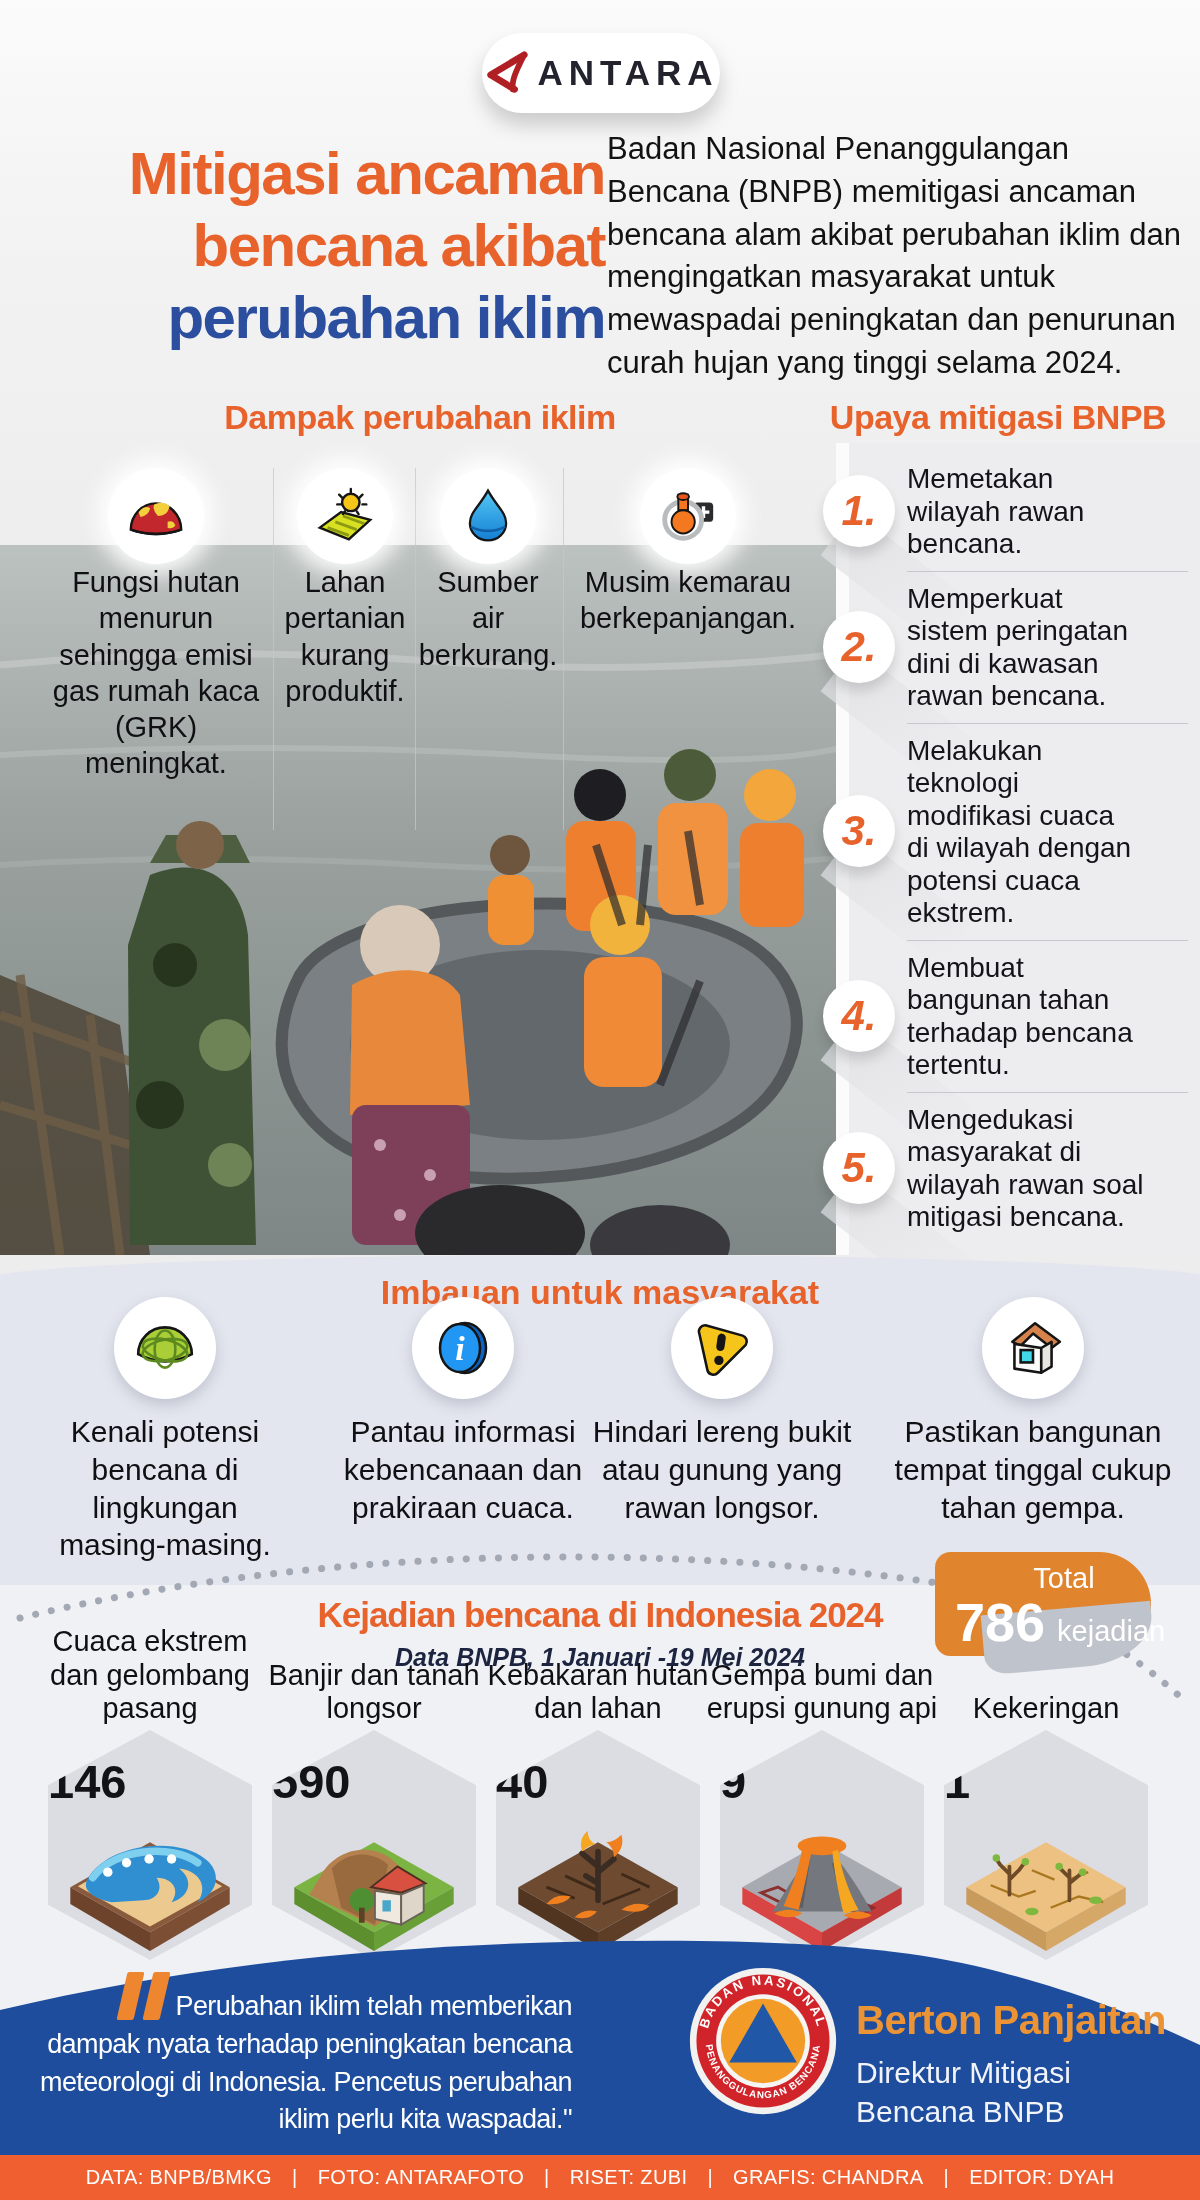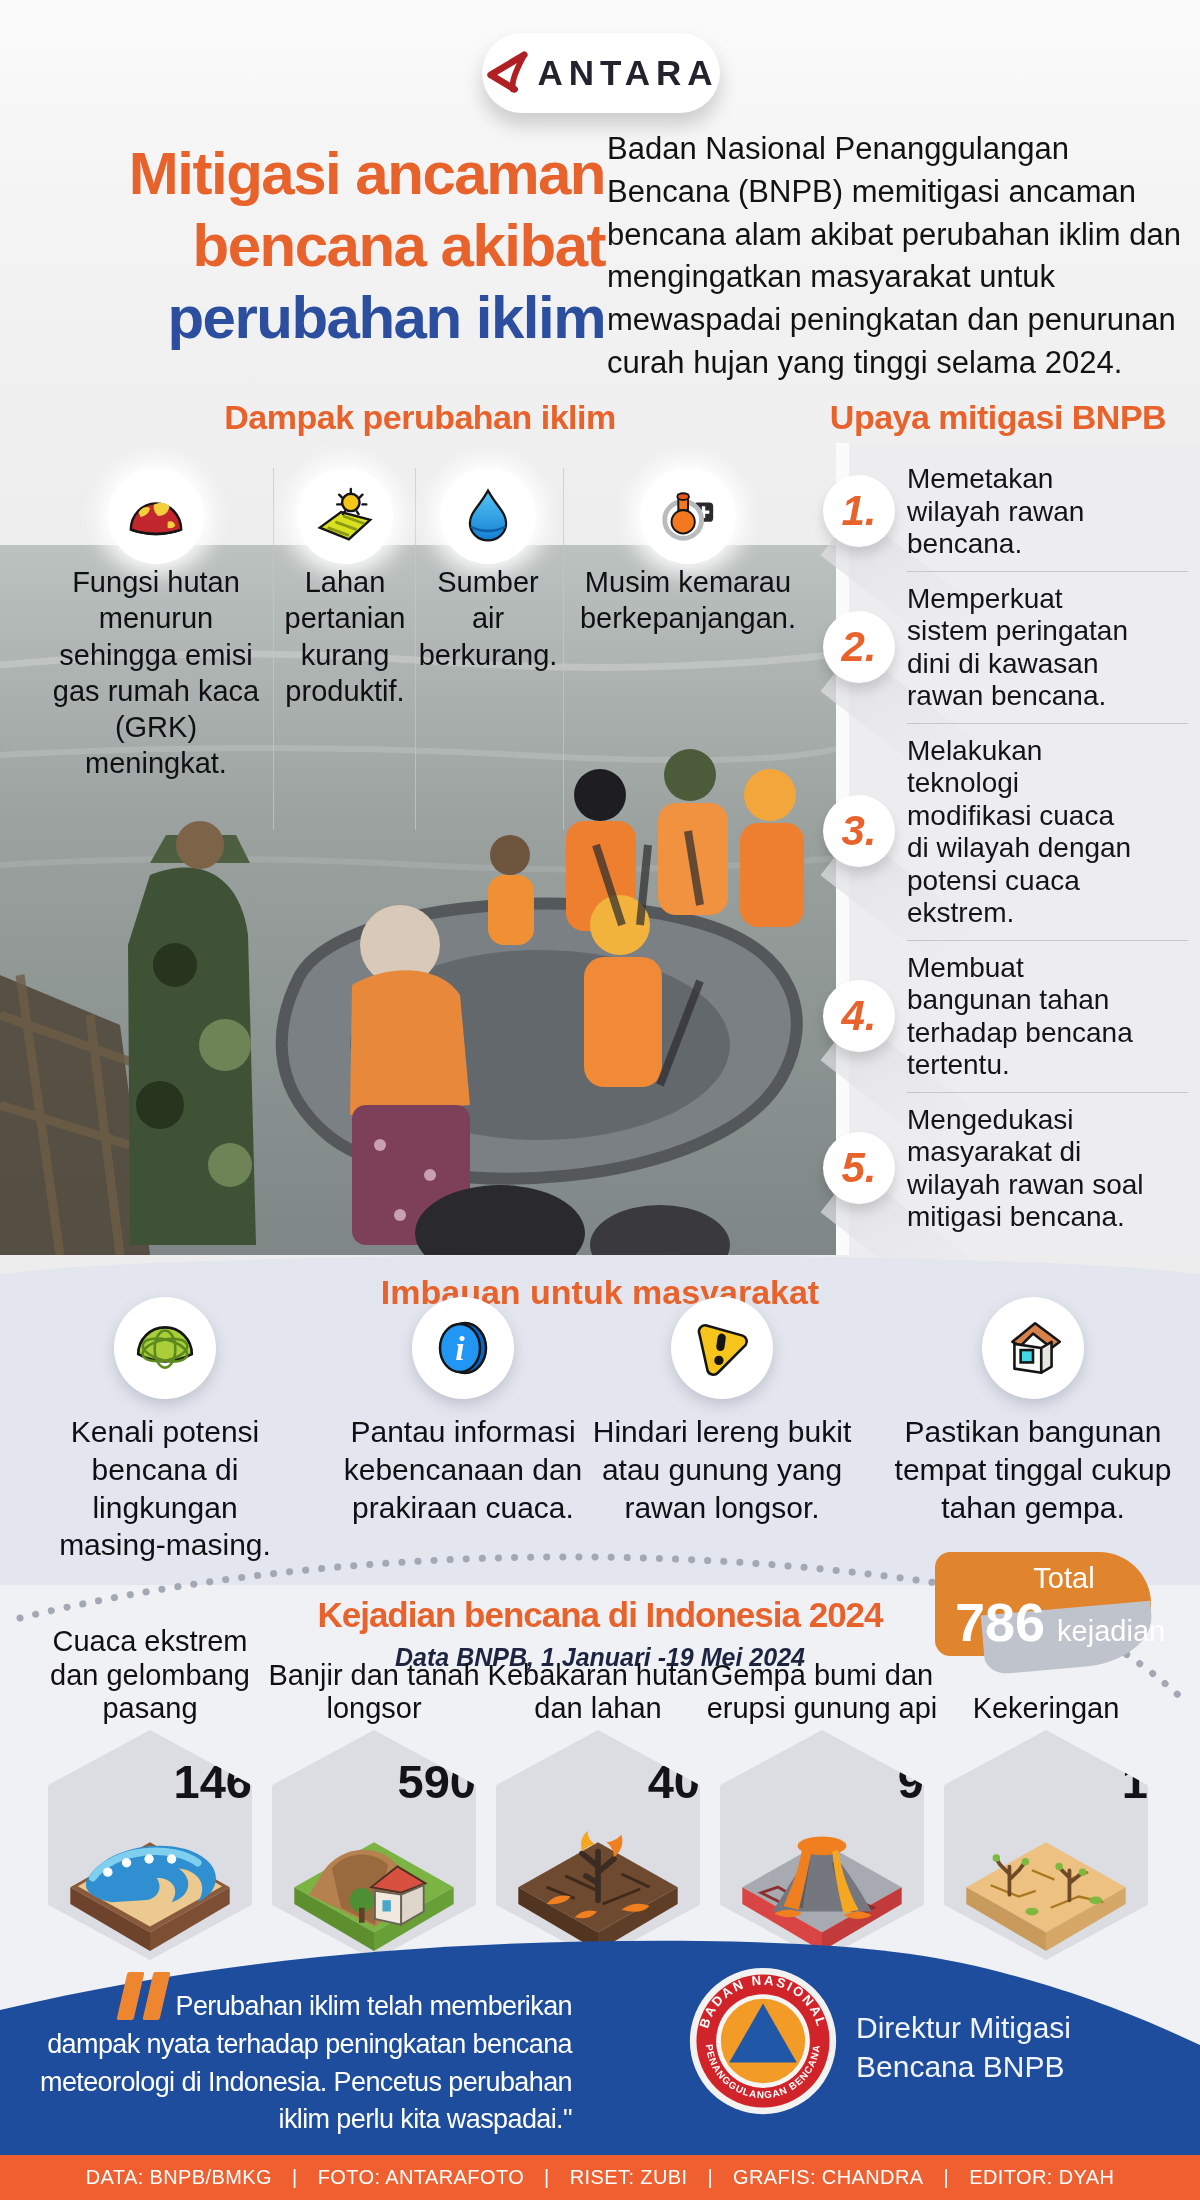--- a/index.html
+++ b/index.html
@@ -78,21 +78,21 @@
   .badge-label{font-size:29px;text-align:center;margin-left:36px;}
   .badge-row{display:flex;align-items:baseline;gap:12px;margin-top:-4px;}
   .badge-val{font-size:54px;font-weight:bold;}
   .badge-unit{font-size:29px;}
 
   .stat{position:absolute;top:1620px;width:240px;display:flex;flex-direction:column;align-items:center;z-index:8;}
   .stat-label{height:106px;display:flex;align-items:flex-end;justify-content:center;
     font-size:29px;line-height:1.16;color:#101014;text-align:center;}
   .hex{position:relative;margin-top:4px;width:204px;height:230px;background:var(--hex);
     clip-path:polygon(50% 0,100% 24%,100% 76%,50% 100%,0 76%,0 24%);}
-  .stat-val{position:absolute;top:24px;width:100%;text-align:right;font-size:47px;font-weight:bold;color:#131317;}
+  .stat-val{position:absolute;top:24px;width:100%;text-align:left;font-size:47px;font-weight:bold;color:#131317;}
   .stat-illu{position:absolute;left:50%;transform:translateX(-50%);bottom:-4px;}
 
   
   .band{position:absolute;left:0;top:1925px;z-index:9;}
   .qmark{position:absolute;left:122px;top:1972px;z-index:10;display:flex;gap:9px;}
   .qmark i{display:block;width:17px;height:48px;background:#EE8630;transform:skewX(-13deg);border-radius:2px;}
   .qtext{position:absolute;left:30px;top:1988px;width:542px;z-index:10;text-align:right;
     color:#fff;font-size:27px;line-height:1.40;letter-spacing:-.6px;}
   .seal{position:absolute;left:688px;top:1966px;z-index:10;}
   .author{position:absolute;left:856px;top:1998px;z-index:10;}
@@ -491,20 +491,21 @@
     </defs>
     <text font-size="14" font-weight="bold" fill="#fff" letter-spacing="2.5" font-family="Liberation Sans, sans-serif">
       <textPath href="#sealTop" startOffset="50%" text-anchor="middle">BADAN NASIONAL</textPath>
     </text>
     <text font-size="10.5" font-weight="bold" fill="#fff" letter-spacing="1" font-family="Liberation Sans, sans-serif">
       <textPath href="#sealBot" startOffset="50%" text-anchor="middle">PENANGGULANGAN BENCANA</textPath>
     </text>
   </svg>
 
   <div class="author">
+    <div class="author-name">Berton Panjaitan</div>
     <div class="author-role pre">Direktur Mitigasi
 Bencana BNPB</div>
   </div>
 
   <footer class="footer">
     <span>DATA: BNPB/BMKG</span>
     <span>|</span>
     <span>FOTO: ANTARAFOTO</span>
     <span>|</span>
     <span>RISET: ZUBI</span>

